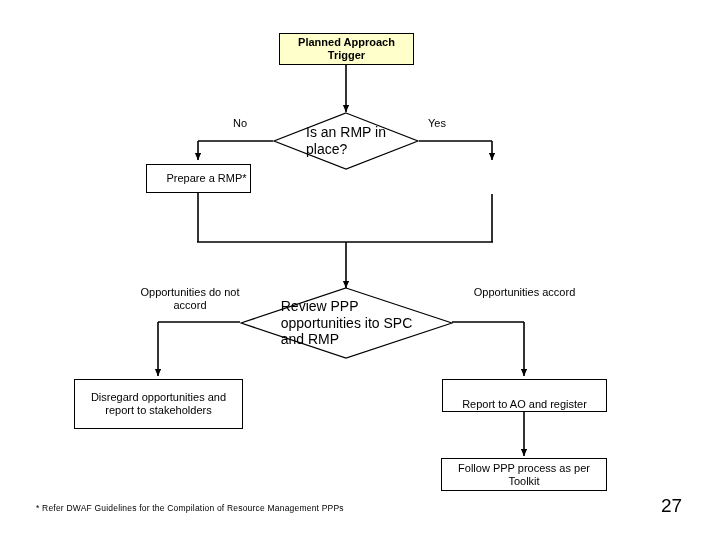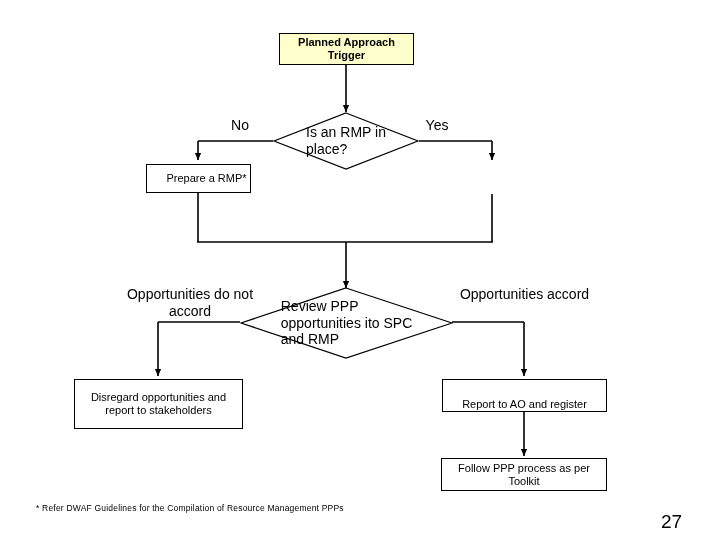--- a/index.html
+++ b/index.html
@@ -35,21 +35,21 @@
     font-size: 11px;
   }
   .trigger {
     background: #ffffcc;
     border: 1px solid #000000;
     font-size: 11px;
     font-weight: bold;
   }
   .label {
     position: absolute;
-    font-size: 14px;
+    font-size: 11px;
     text-align: center;
     line-height: 1.18;
   }
   .diamond-wrap {
     position: absolute;
   }
   .diamond-wrap svg {
     position: absolute;
     left: 0;
     top: 0;
@@ -74,21 +74,20 @@
     pointer-events: none;
   }
   .footnote {
     position: absolute;
     font-size: 8.5px;
     letter-spacing: 0.2px;
   }
   .pagenum {
     position: absolute;
     font-size: 19px;
-    margin-top: 16px;
   }
   .nowrap { white-space: nowrap; }
 </style>
 </head>
 <body>
 
 <div id="canvas">
 
   <svg id="lines" width="720" height="540">
     <defs>

